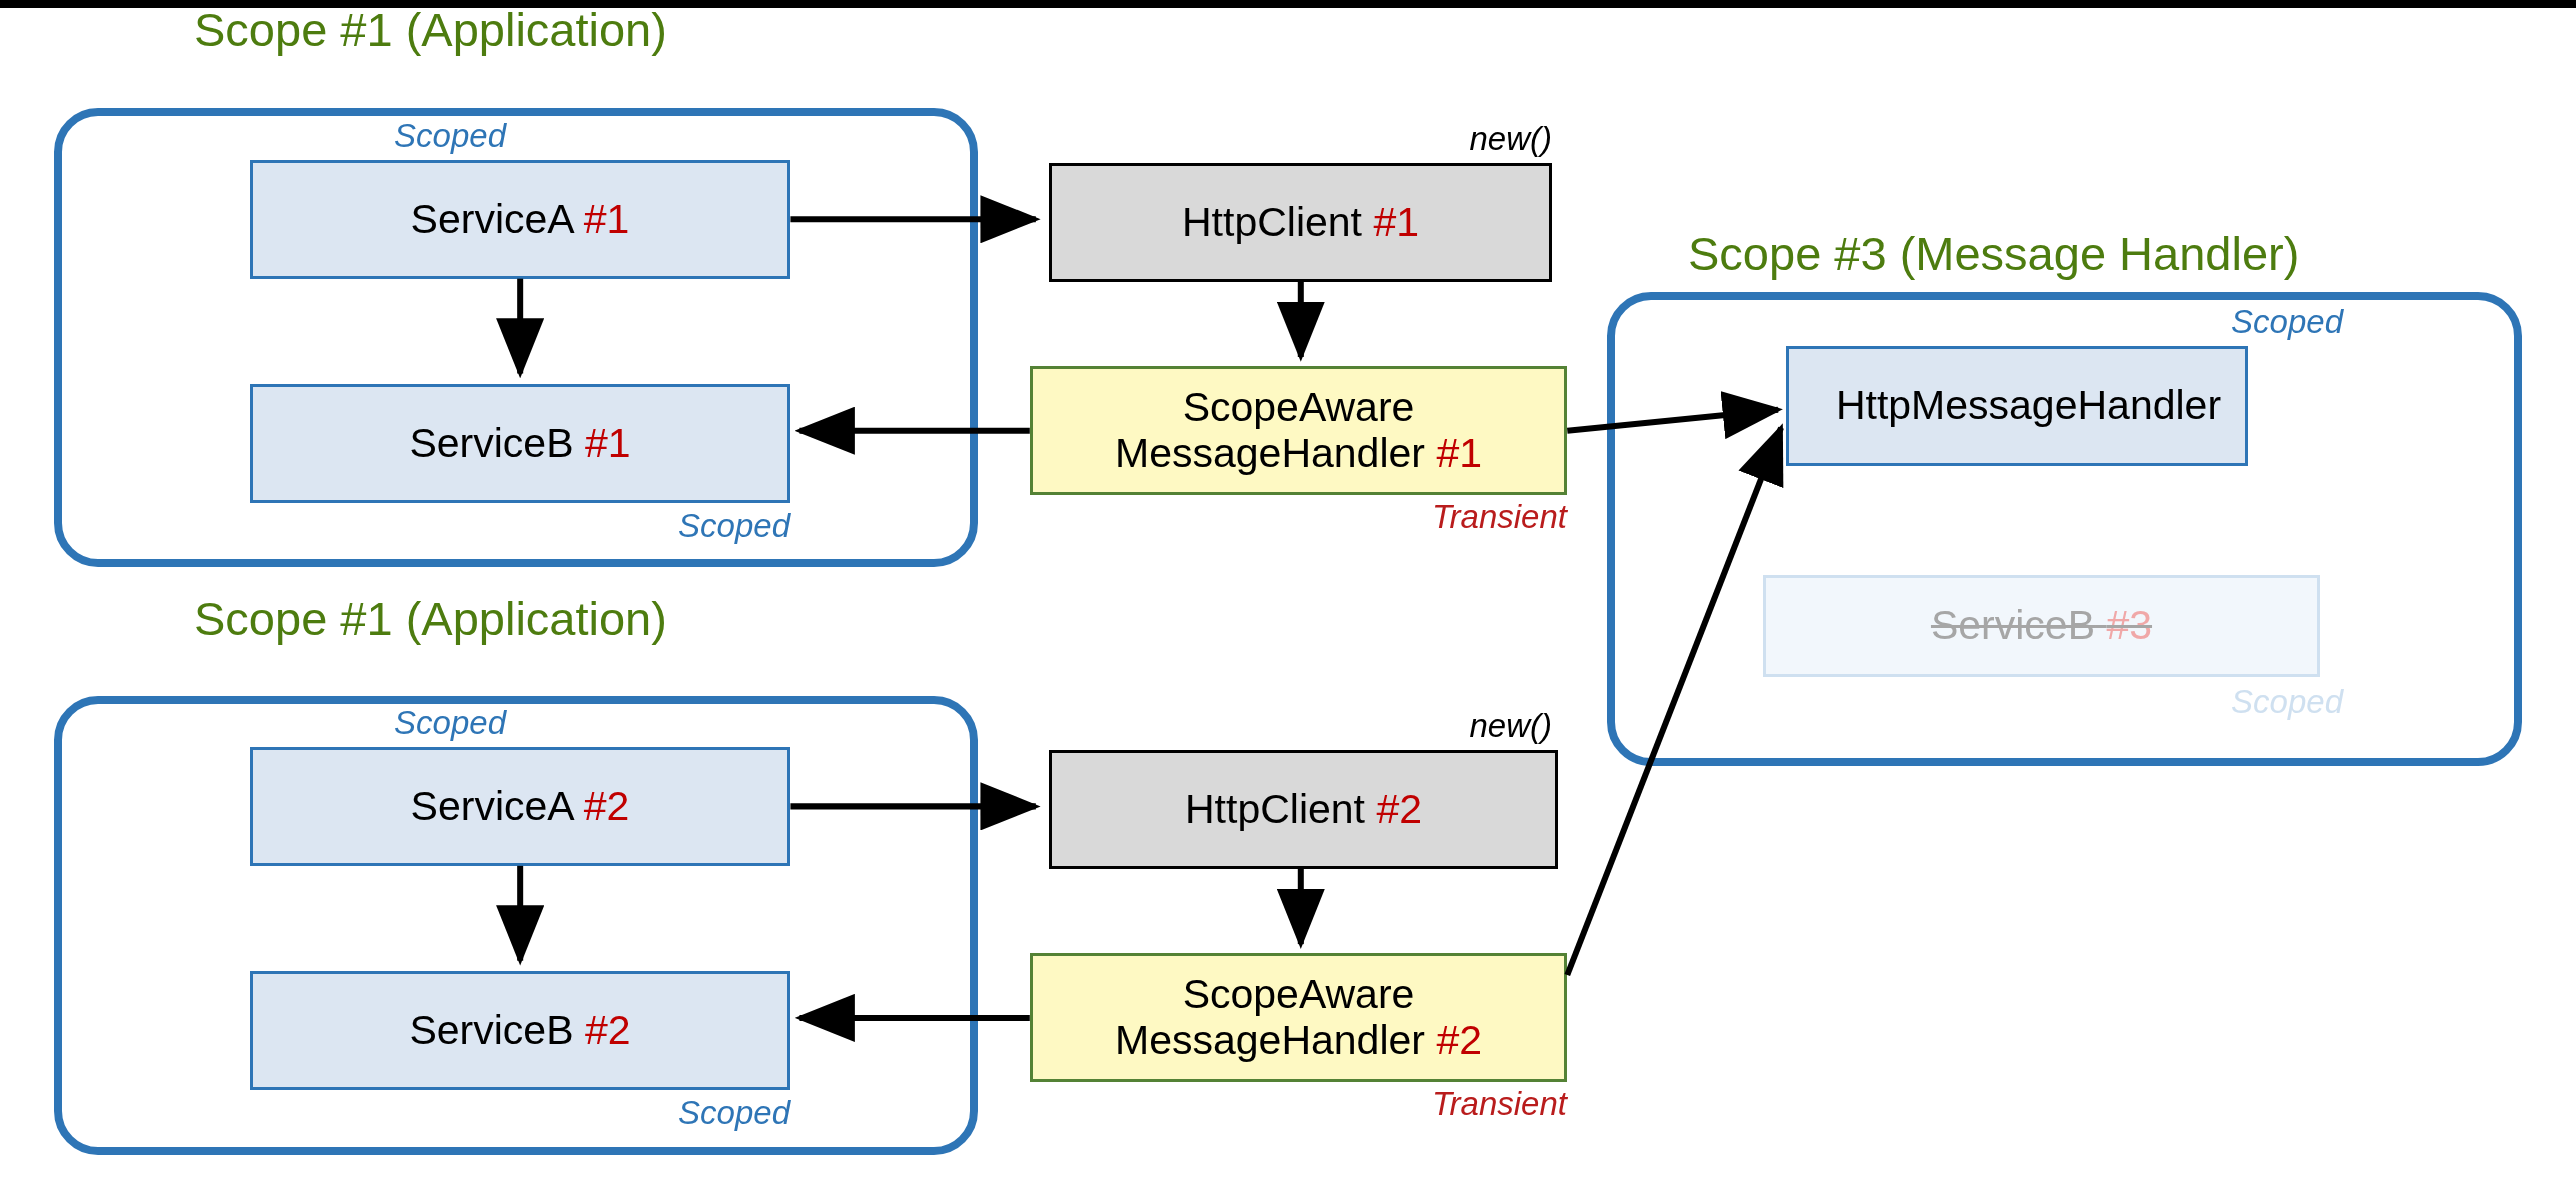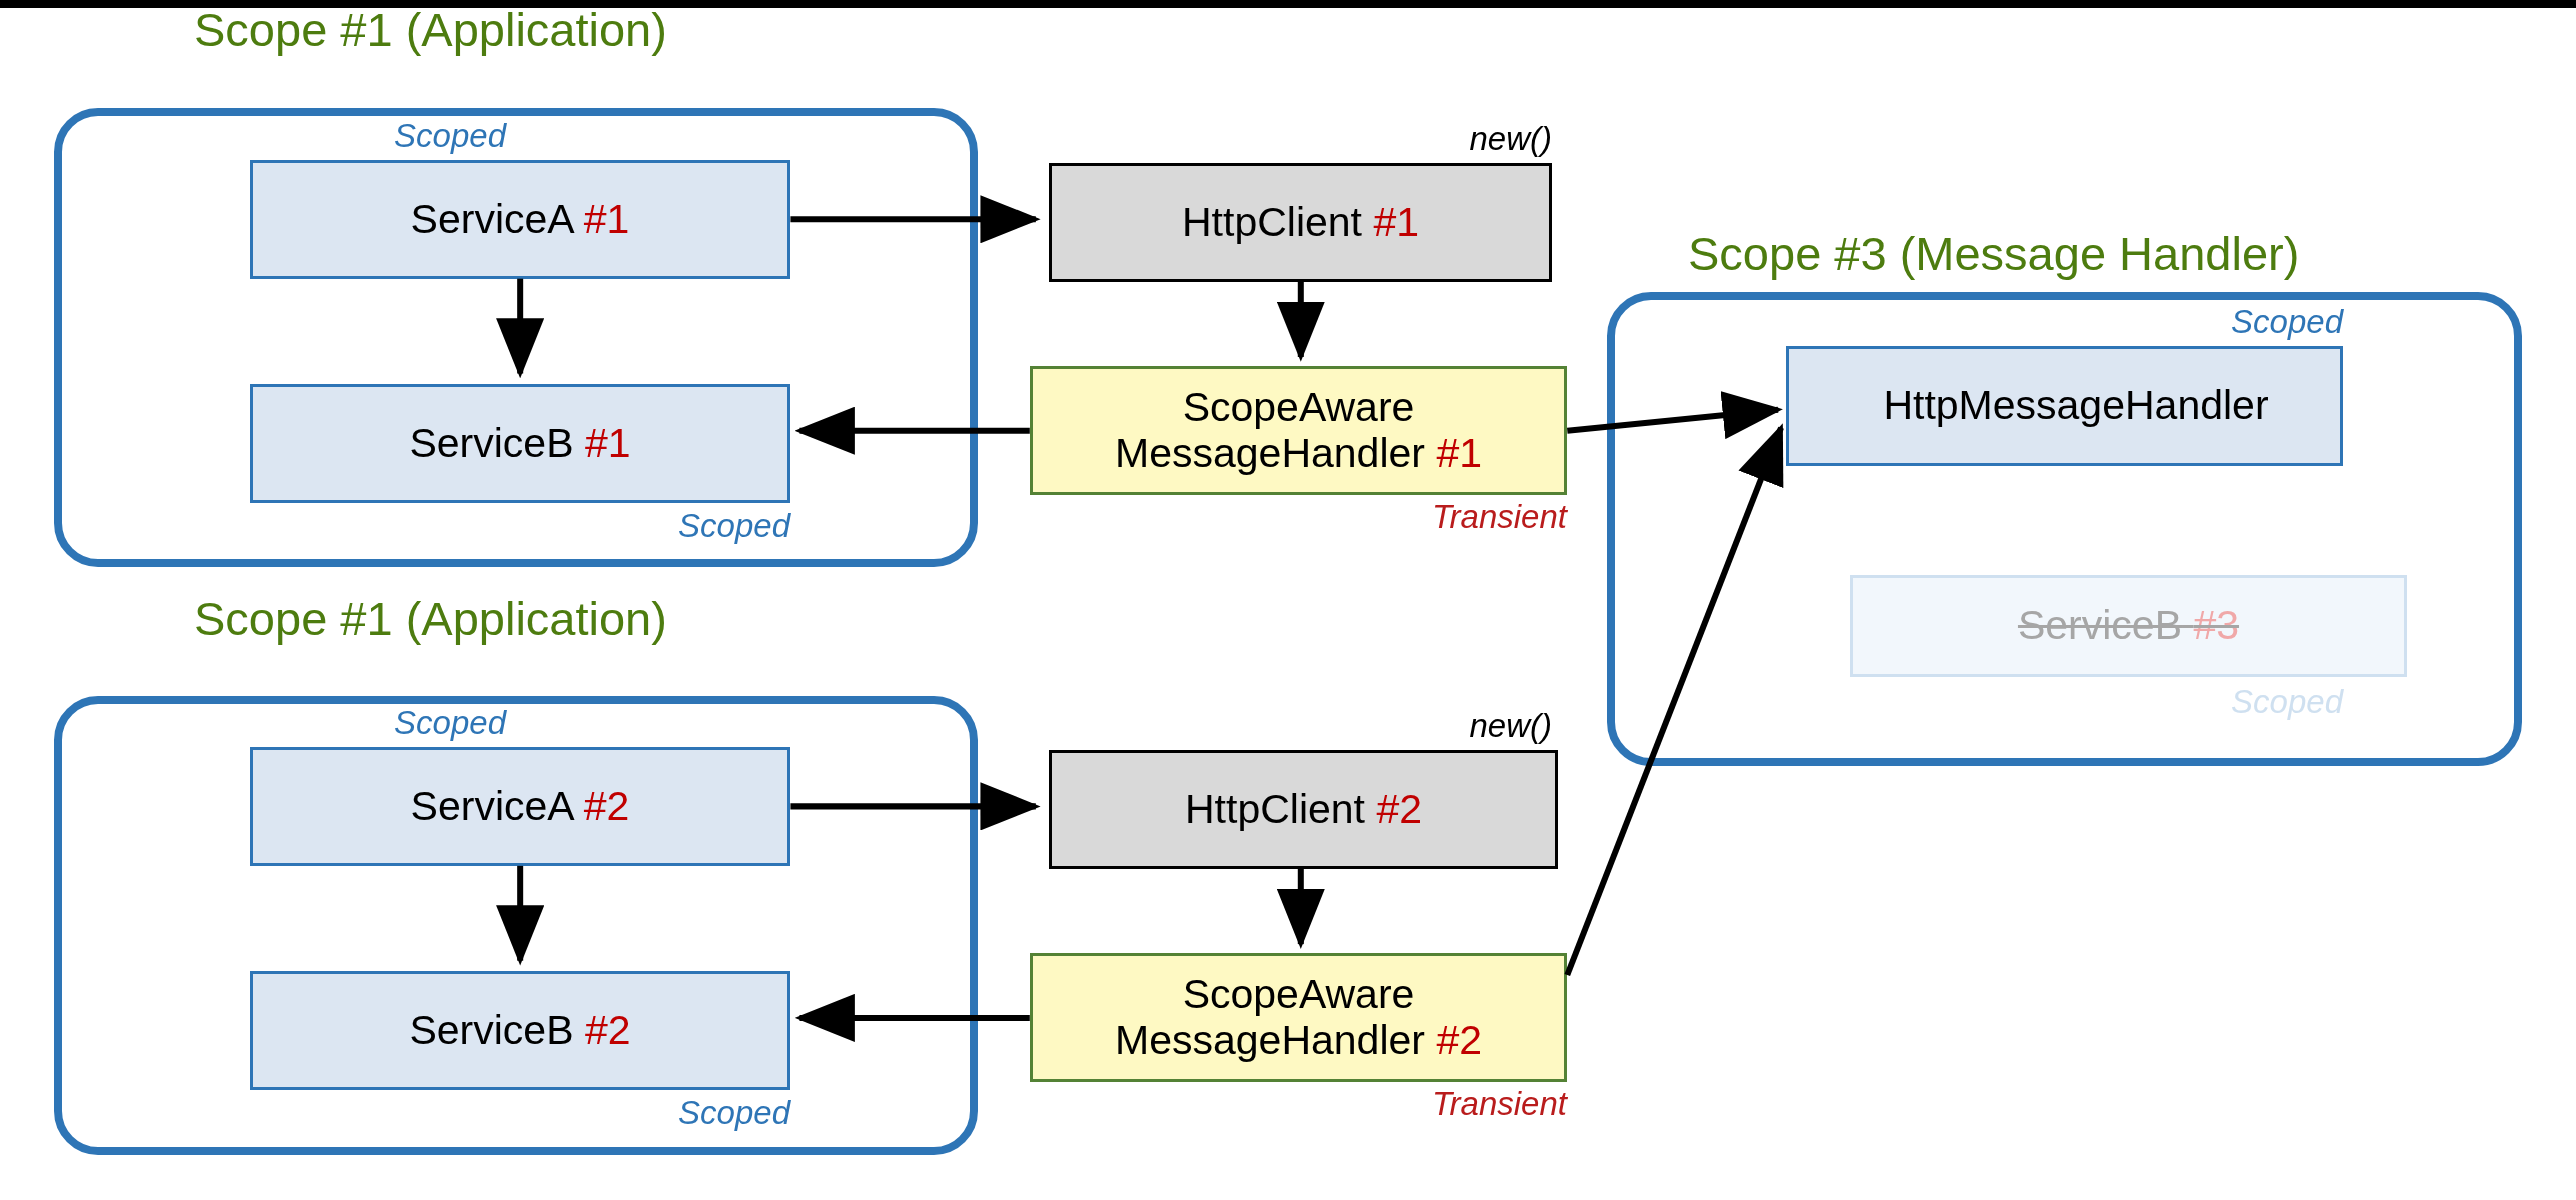--- a/index.html
+++ b/index.html
@@ -149,25 +149,25 @@
     </div>
   </div>
 
   <div class="cap cap-green" style="left:1030px; top:500px; width:537px;">Transient</div>
 
   <div class="scope-title" style="left:1688px; top:230px;">Scope #3 (Message Handler)</div>
   <div class="scope-box" style="left:1607px; top:292px; width:915px; height:474px;"></div>
 
   <div class="cap cap-blue" style="left:1786px; top:305px; width:557px;">Scoped</div>
 
-  <div class="node node-blue" style="left:1786px; top:346px; width:557px; height:120px;padding-left:23px;">
+  <div class="node node-blue" style="left:1786px; top:346px; width:462px; height:120px;padding-left:23px;">
     <div>HttpMessageHandler</div>
   </div>
 
-  <div class="node node-faded" style="left:1850px; top:575px; width:557px; height:102px;">
+  <div class="node node-faded" style="left:1763px; top:575px; width:557px; height:102px;">
     <div>
       <span>ServiceB</span>
       <span class="num">#3</span>
     </div>
   </div>
 
   <div class="cap cap-faded" style="left:1786px; top:685px; width:557px;">Scoped</div>
 
   <div class="scope-title" style="left:194px; top:595px;">Scope #1 (Application)</div>
   <div class="scope-box" style="left:54px; top:696px; width:924px; height:459px;"></div>

